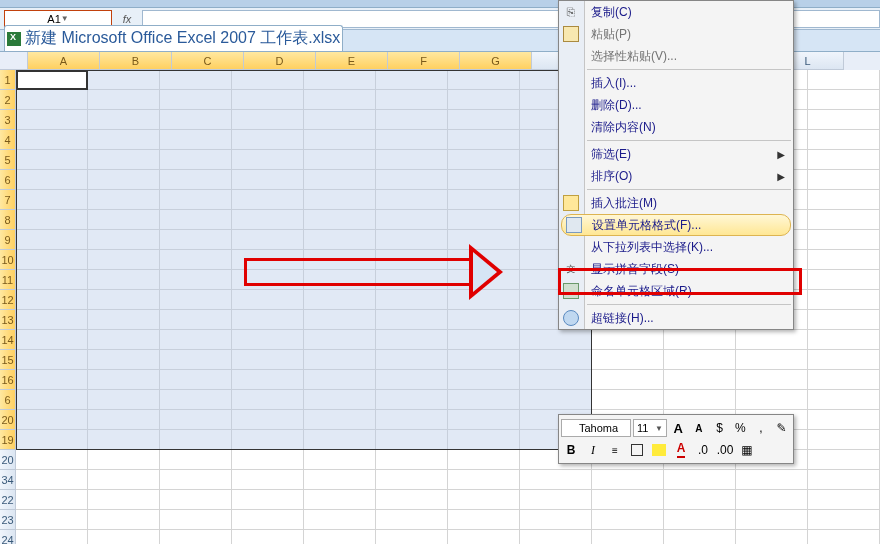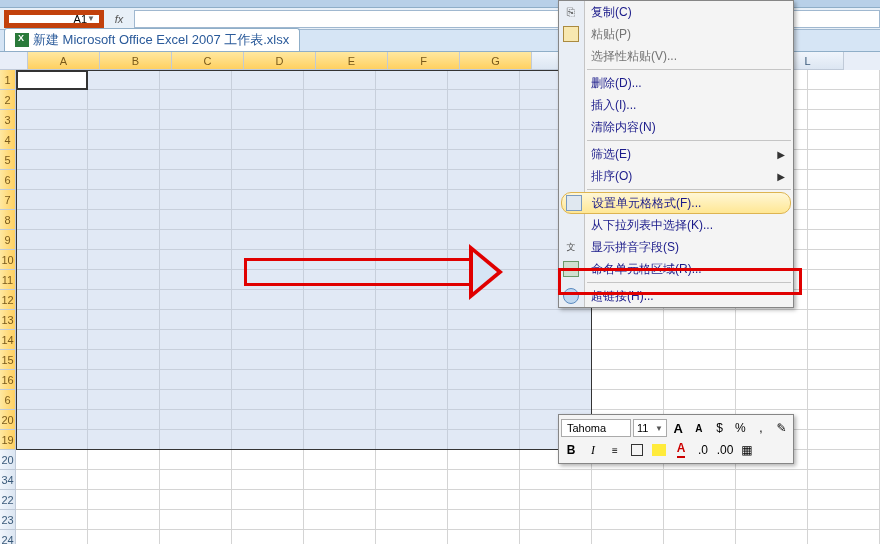--- a/index.html
+++ b/index.html
@@ -1,27 +1,27 @@
 <!DOCTYPE html>
 <html><head>
 <meta charset="utf-8">
 <style>
 * { box-sizing: border-box; margin: 0; padding: 0; font-family: 'Microsoft YaHei', Tahoma, sans-serif; }
 body { width: 880px; height: 544px; background: #d6e5f5; overflow: hidden; position: relative; }
 
 .top-ribbon { height: 8px; background: #b8d0e8; border-bottom: 1px solid #8faec8; display: flex; }
 
 .formula-bar { height: 22px; background: #e8f0f8; border-bottom: 1px solid #a0b8d0; display: flex; align-items: center; }
-.name-box { width: 100px; height: 18px; background: #fff; border: 5px solid #c2410c; text-align: center; font-size: 11px; line-height: 16px; margin-left: 4px; display: flex; align-items: center; justify-content: flex-end; padding: 0 4px; }
+.name-box { width: 108px; height: 18px; background: #fff; border: 1px solid #c2410c; text-align: center; font-size: 11px; line-height: 16px; margin-left: 4px; display: flex; align-items: center; justify-content: center; padding: 0 4px; }
 .name-box-dd { font-size: 8px; color: #666; }
 .fx-label { width: 30px; text-align: center; font-style: italic; font-size: 11px; color: #555; }
 .formula-input { flex: 1; height: 18px; background: #fff; border: 1px solid #a0b8d0; }
 
 .tab-bar { height: 22px; background: #d6e5f5; display: flex; align-items: end; padding-left: 4px; border-bottom: 1px solid #8faec8; }
-.file-tab { background: #fff; border: 1px solid #8faec8; border-bottom: none; padding: 2px 10px; font-size: 13px; color: #2a5a9a; border-radius: 3px 3px 0 0; display: flex; align-items: center; gap: 4px; }
+.file-tab { background: #fff; border: 1px solid #8faec8; border-bottom: none; padding: 2px 2px; font-size: 16px; color: #2a5a9a; border-radius: 3px 3px 0 0; display: flex; align-items: center; gap: 4px; }
 .file-icon { width: 14px; height: 14px; background: #2a7a3a; display: inline-block; position: relative; }
 .file-icon::after { content: 'X'; color: #fff; font-size: 9px; font-weight: bold; position: absolute; left: 3px; top: 0; }
 
 .sheet-area { position: relative; background: #fff; }
 .col-headers { height: 18px; display: flex; background: #e8eef8; }
 .row-col-corner { width: 28px; background: #e8eef8; border-right: 1px solid #c0cad8; border-bottom: 1px solid #c0cad8; }
 .col-header { width: 72px; text-align: center; font-size: 11px; line-height: 18px; border-right: 1px solid #c0cad8; border-bottom: 1px solid #c0cad8; background: linear-gradient(#f0f5fc, #dce6f2); color: #3a5a7a; }
 .col-header.sel { background: linear-gradient(#ffe8a0, #ffd060); color: #7a5a1a; }
 
 .rows { display: flex; }
@@ -54,21 +54,21 @@
 
 .format-highlight-box { position: absolute; left: 558px; top: 268px; width: 244px; height: 27px; border: 3px solid #e00000; pointer-events: none; }
 
 .arrow-annotation { position: absolute; left: 244px; top: 258px; pointer-events: none; }
 .arrow-shaft { width: 230px; height: 28px; border: 3px solid #e00000; border-right: none; position: relative; }
 .arrow-head { position: absolute; left: 225px; top: -14px; width: 0; height: 0; border-top: 28px solid transparent; border-bottom: 28px solid transparent; border-left: 34px solid #e00000; }
 .arrow-head::after { content: ''; position: absolute; left: -30px; top: -20px; width: 0; height: 0; border-top: 20px solid transparent; border-bottom: 20px solid transparent; border-left: 24px solid #d6e5f5; }
 
 .mini-toolbar { position: absolute; left: 558px; top: 414px; width: 236px; background: #f4f4f4; border: 1px solid #868686; box-shadow: 2px 2px 4px rgba(0,0,0,0.3); padding: 2px; }
 .mt-row { display: flex; align-items: center; gap: 2px; height: 22px; }
-.mt-font { width: 70px; height: 18px; background: #fff; border: 1px solid #aaa; font-size: 11px; padding: 0 5px; display: flex; align-items: center; justify-content: space-between; gap: 41px; }
+.mt-font { width: 70px; height: 18px; background: #fff; border: 1px solid #aaa; font-size: 11px; padding: 0 17px; display: flex; align-items: center; justify-content: space-between; gap: 41px; }
 .mt-size { width: 36px; height: 18px; background: #fff; border: 1px solid #aaa; font-size: 11px; padding: 0 3px; display: flex; align-items: center; justify-content: space-between; }
 .mt-dd { font-size: 8px; color: #555; }
 .mt-btn { width: 20px; height: 20px; display: flex; align-items: center; justify-content: center; font-size: 12px; border: 1px solid transparent; }
 .mt-big-a { font-size: 13px; font-weight: bold; }
 .mt-small-a { font-size: 10px; font-weight: bold; }
 .mt-bold { font-weight: bold; }
 .mt-italic { font-style: italic; font-family: serif; }
 .mt-fontcolor { color: #c00; border-bottom: 2px solid #c00; height: 16px; line-height: 12px; font-weight: bold; }
 .mt-center { font-size: 10px; }
 .mt-fill { background: #ffeb3b; width: 14px; height: 12px; }
@@ -441,38 +441,42 @@
     </div>
   <div class="menu-item disabled">
       <span class="micon mi-paste"></span>
       <span>粘贴(P)</span>
     </div>
   <div class="menu-item disabled">
       <span>选择性粘贴(V)...</span>
     </div>
   <div class="menu-sep"></div>
   <div class="menu-item">
+      <span>插入(I)...</span>
+    </div>
+  <div class="menu-item">
       <span>删除(D)...</span>
-    </div>
-  <div class="menu-item">
-      <span>插入(I)...</span>
     </div>
   <div class="menu-item">
       <span>清除内容(N)</span>
     </div>
   <div class="menu-sep"></div>
   <div class="menu-item">
       <span>筛选(E)</span>
       <span class="arrow">▶</span>
     </div>
   <div class="menu-item">
       <span>排序(O)</span>
       <span class="arrow">▶</span>
     </div>
   <div class="menu-sep"></div>
+  <div class="menu-item">
+      <span class="micon mi-comment"></span>
+      <span>插入批注(M)</span>
+    </div>
   <div class="menu-item highlighted">
       <span class="micon mi-format"></span>
       <span>设置单元格格式(F)...</span>
     </div>
   <div class="menu-item">
       <span>从下拉列表中选择(K)...</span>
     </div>
   <div class="menu-item">
       <span class="micon mi-pinyin"></span>
       <span>显示拼音字段(S)</span>

